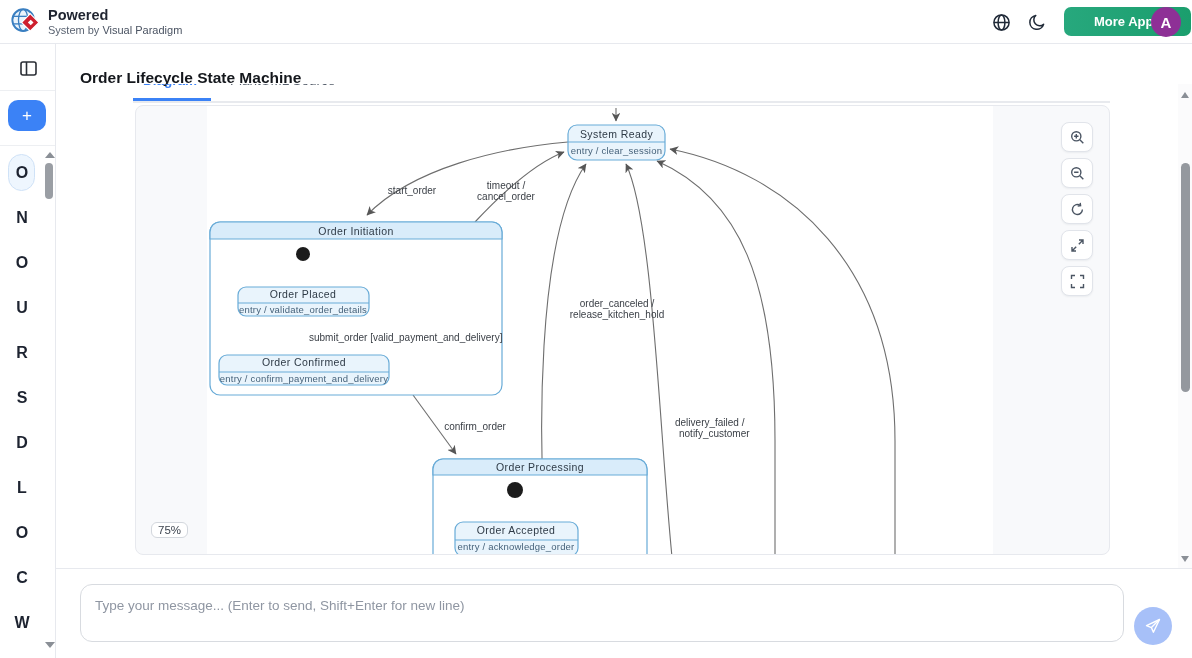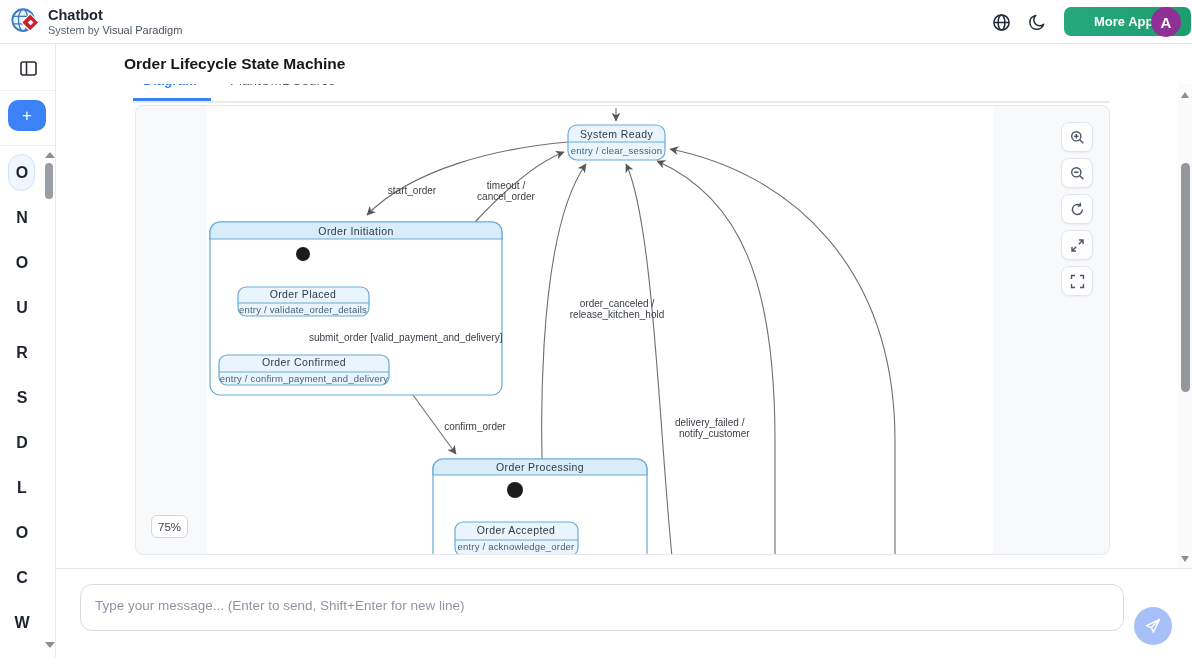--- a/index.html
+++ b/index.html
@@ -43,35 +43,35 @@
   .conv-item.last { margin-top:8px; }
   
   .sb-scroll-up { position:absolute; left:45px; top:108px; width:0; height:0; cursor:pointer;
     border-left:5px solid transparent; border-right:5px solid transparent; border-bottom:6px solid #8a8f96; }
   .sb-scroll-thumb { position:absolute; left:45px; top:119px; width:8px; height:36px; border-radius:4px;
     background:#9a9ea4; cursor:pointer; }
   .sb-scroll-down { position:absolute; left:45px; top:598px; width:0; height:0; cursor:pointer;
     border-left:5px solid transparent; border-right:5px solid transparent; border-top:6px solid #8a8f96; }
 
   
-  .page-title { position:absolute; left:80px; top:55px; font-size:15.5px; font-weight:600; color:#14171c;margin-left:44px; }
+  .page-title { position:absolute; left:80px; top:69px; font-size:15.5px; font-weight:600; color:#14171c; }
 
   
   .tabbar { position:absolute; left:133px; top:84px; width:977px; height:19px; overflow:hidden;
     border-bottom:2px solid #e8eaee; }
   .tab { position:absolute; top:-11px; font-size:13.5px; cursor:pointer; white-space:nowrap; }
   .tab.active { left:10px; color:#3b82f6; font-weight:600; }
   .tab.inactive { left:97px; color:#555e6b; }
   .tab-indicator { position:absolute; left:0; bottom:0; width:78px; height:3px; background:#3b82f6; }
 
   
   .diagram-panel { position:absolute; left:135px; top:105px; width:975px; height:450px;
     background:#f8f9fb; border:1px solid #e7e9ee; border-radius:8px; overflow:hidden; }
   .diagram-canvas { position:absolute; left:71px; top:0; width:786px; height:450px; background:#fff; cursor:grab; }
-  .zoom-badge { position:absolute; left:15px; bottom:16px; width:37px; height:23px; background:#fff;
+  .zoom-badge { position:absolute; left:15px; bottom:16px; width:37px; height:16px; background:#fff;
     border:1px solid #d3d7dd; border-radius:6px; font-size:11.5px; color:#3c434e;
     display:flex; align-items:center; justify-content:center; }
   .zoom-tools { position:absolute; right:16px; top:16px; display:flex; flex-direction:column; gap:6px; }
   .ztool { width:32px; height:30px; background:#fff; border:1px solid #e1e4ea; border-radius:8px;
     box-shadow:0 1px 2px rgba(20,30,50,.06); color:#4b5563; cursor:pointer;
     display:flex; align-items:center; justify-content:center; }
 
   
   .main-scroll { position:absolute; left:1178px; top:84px; width:14px; height:484px; background:#fbfbfc; }
   .ms-up { position:absolute; left:3px; top:8px; width:0; height:0; cursor:pointer;
@@ -79,21 +79,21 @@
   .ms-thumb { position:absolute; left:2.5px; top:79px; width:9px; height:229px; border-radius:4.5px;
     background:#949holder494; background:#94989e; cursor:pointer; }
   .ms-down { position:absolute; left:3px; top:472px; width:0; height:0; cursor:pointer;
     border-left:4.5px solid transparent; border-right:4.5px solid transparent; border-top:6px solid #8a8f96; }
   .pg-down { position:absolute; left:1180px; top:647px; width:0; height:0; cursor:pointer;
     border-left:4.5px solid transparent; border-right:4.5px solid transparent; border-top:6px solid #8a8f96; }
 
   
   .composer { position:absolute; left:56px; top:568px; width:1136px; height:90px; background:#fff;
     border-top:1px solid #e7e9ee; }
-  .msg-input { position:absolute; left:24px; top:15px; width:1044px; height:47px; resize:none;
+  .msg-input { position:absolute; left:24px; top:15px; width:1044px; height:58px; resize:none;
     border:1px solid #d8dbe0; border-radius:12px; padding:13px 14px; font-size:13.5px; color:#737373;
     font-family:"Liberation Sans", sans-serif; outline:none; }
   .msg-input::placeholder { color:#8f96a2; }
   .send-btn { position:absolute; left:1078px; top:38px; width:38px; height:38px; border:none; border-radius:50%;
     background:#a7c0f8; cursor:pointer; display:flex; align-items:center; justify-content:center; }
 
   
   .st-title { font-size:10.5px; letter-spacing:.4px; fill:#2e3a46; }
   .st-entry { font-size:9.5px; letter-spacing:.2px; fill:#46627a; }
   .tr-label { font-size:10px; fill:#3a3f46; }
@@ -105,21 +105,21 @@
 
   <div class="topbar">
     <svg class="logo" viewBox="0 0 34 34">
       <circle cx="14" cy="15" r="11.5" fill="#eaf3fb" stroke="#3a7fc1" stroke-width="2"></circle>
       <ellipse cx="14" cy="15" rx="5" ry="11.5" fill="none" stroke="#3a7fc1" stroke-width="1.4"></ellipse>
       <line x1="3" y1="11" x2="25" y2="11" stroke="#3a7fc1" stroke-width="1.4"></line>
       <line x1="3" y1="19" x2="25" y2="19" stroke="#3a7fc1" stroke-width="1.4"></line>
       <rect x="15" y="11" width="13" height="13" transform="rotate(45 21.5 17.5)" fill="#ce1f2e" stroke="#fff" stroke-width="1.2"></rect>
       <path d="M19 17.5 l3 -3 3 3 -3 3 z" fill="#fff"></path>
     </svg>
-    <div class="app-title">Chatbot</div>
+    <div class="app-title">Powered</div>
     <div class="powered">
       <span>System by</span>
       <a>Visual Paradigm</a>
     </div>
     <button class="hdr-icon-btn globe-btn">
       <svg width="19" height="19" viewBox="0 0 19 19">
         <circle cx="9.5" cy="9.5" r="7.6" fill="none" stroke="currentColor" stroke-width="1.5"></circle>
         <ellipse cx="9.5" cy="9.5" rx="3.4" ry="7.6" fill="none" stroke="currentColor" stroke-width="1.5"></ellipse>
         <line x1="1.9" y1="9.5" x2="17.1" y2="9.5" stroke="currentColor" stroke-width="1.5"></line>
       </svg>

